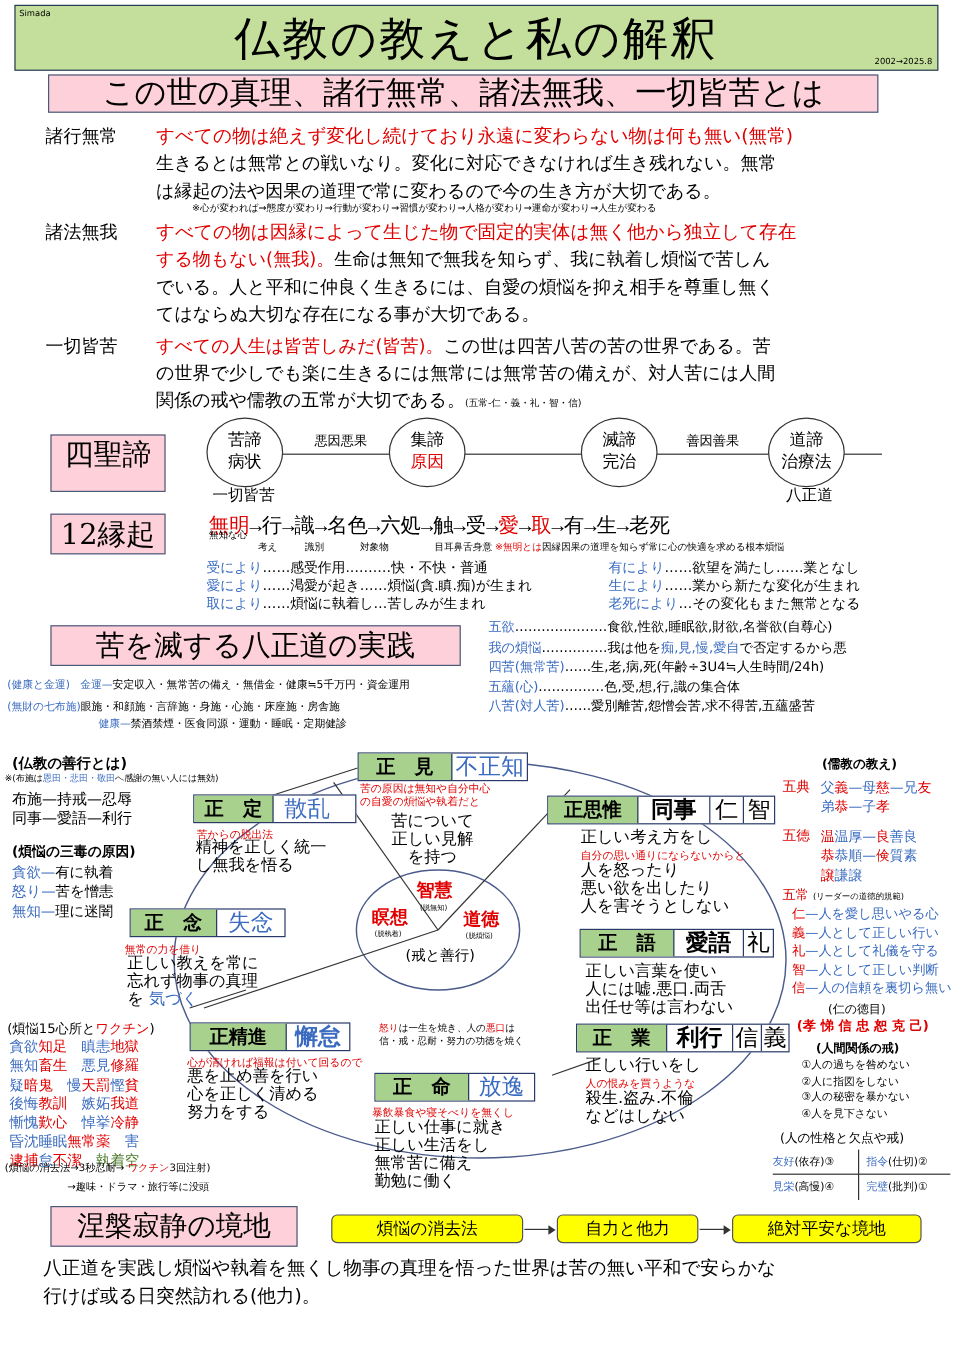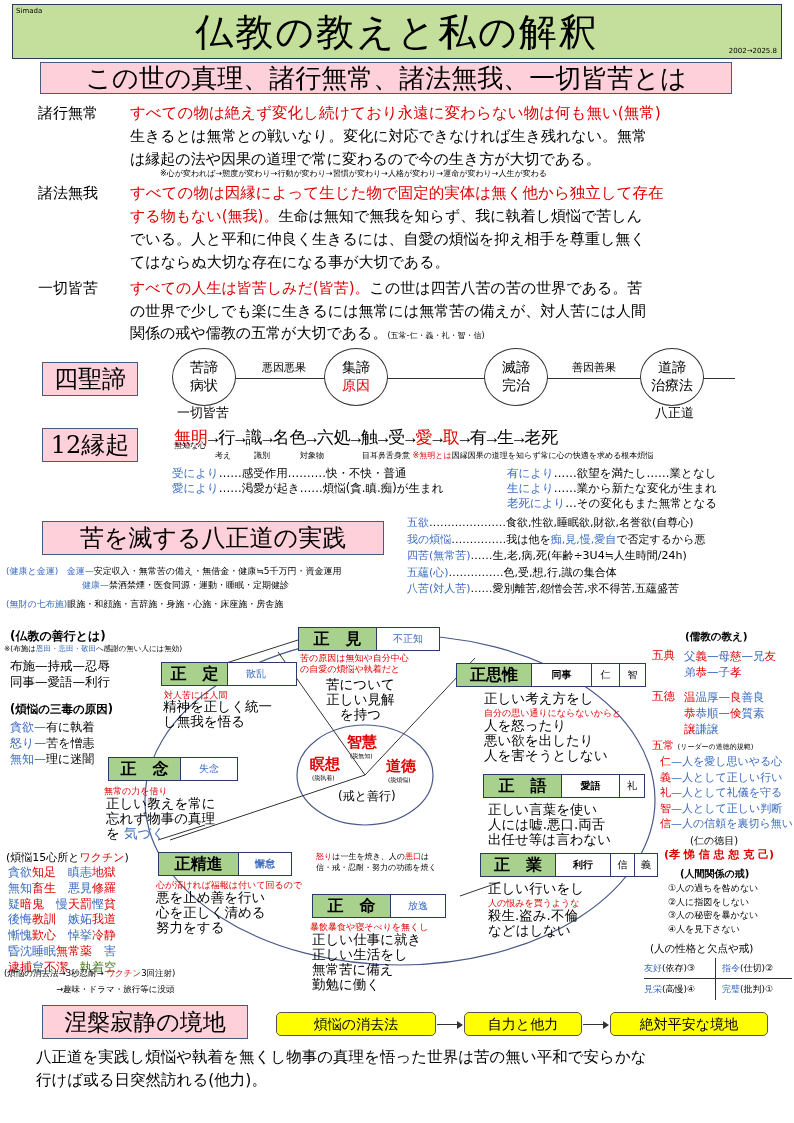--- a/index.html
+++ b/index.html
@@ -15,21 +15,21 @@
 .pinkbox{position:absolute;background:#fdd0da;border:1.5px solid #4a5a7a;font-family:"DejaVu Serif",serif;text-align:center;white-space:nowrap}
 .sec1{left:40px;top:62px;width:692px;height:32px;font-size:26px;line-height:30px}
 .para{position:absolute;font-size:15px;line-height:22px;white-space:nowrap}
 .lbl{position:absolute;font-size:15px;line-height:22px}
 .tiny{font-size:8px;white-space:nowrap}
 .circle{position:absolute;width:64px;height:58px;border:1.3px solid #333;border-radius:50%;text-align:center;font-size:14px;line-height:18px;padding-top:9px;background:#fff}
 .hline{position:absolute;height:1px;background:#333}
 .list-small{position:absolute;font-size:11.5px;line-height:15px;white-space:nowrap}
 .hdrbox{position:absolute;display:flex;border:1.3px solid #2a3a6a;height:24px;background:#fff}
 .hdrbox .g{background:#a9d18e;font-family:"DejaVu Serif",serif;font-weight:bold;font-size:16px;line-height:22px;text-align:center;border-right:1.3px solid #2a3a6a}
-.hdrbox .w{font-size:10px;line-height:22px;text-align:center;border-right:1.3px solid #2a3a6a;font-weight:bold}
+.hdrbox .w{font-size:19px;line-height:22px;text-align:center;border-right:1.3px solid #2a3a6a;font-weight:bold}
 .hdrbox .w:last-child{border-right:none}
 .body-txt{position:absolute;font-size:13.5px;line-height:15px;white-space:nowrap}
 .note-red{position:absolute;color:#e00000;font-size:9px;white-space:nowrap}
 .ybox{position:absolute;background:#ffff00;border:1.3px solid #555;border-radius:5px;text-align:center;font-size:14px;line-height:22px;height:24px}
 .arrow{position:absolute;height:1.3px;background:#333}
 .arrow::after{content:"";position:absolute;right:-2px;top:-3.5px;border-left:6px solid #333;border-top:4px solid transparent;border-bottom:4px solid transparent}
 </style>
 </head>
 <body>
 
@@ -55,21 +55,21 @@
 <div class="para" style="left:130px;top:228px">でいる。人と平和に仲良く生きるには、自愛の煩悩を抑え相手を尊重し無く</div>
 <div class="para" style="left:130px;top:251px">てはならぬ大切な存在になる事が大切である。</div>
 
 <div class="lbl" style="left:38px;top:277px">一切皆苦</div>
 <div class="para" style="left:130px;top:277px">
   <span class="red">すべての人生は皆苦しみだ(皆苦)。</span><span>この世は四苦八苦の苦の世界である。苦</span>
 </div>
 <div class="para" style="left:130px;top:300px">の世界で少しでも楽に生きるには無常には無常苦の備えが、対人苦には人間</div>
 <div class="para" style="left:130px;top:322px"><span>関係の戒や儒教の五常が大切である。</span><span style="font-size:8px">(五常-仁・義・礼・智・信)</span></div>
 
-<div class="pinkbox" style="left:42px;top:362px;width:96px;height:34px;font-size:24px;line-height:32px">四聖諦</div>
+<div class="pinkbox" style="left:42px;top:362px;width:96px;height:48px;font-size:24px;line-height:32px">四聖諦</div>
 <div class="hline" style="left:235px;top:378px;width:500px"></div>
 <div class="abs" style="left:262px;top:360px;font-size:11px">悪因悪果</div>
 <div class="abs" style="left:572px;top:360px;font-size:11px">善因善果</div>
 <div class="circle" style="left:172px;top:348px">
     <div>苦諦</div>
     <div>病状</div>
   </div>
 <div class="circle" style="left:324px;top:348px">
     <div>集諦</div>
     <div class="red">原因</div>
@@ -91,32 +91,33 @@
 </div>
 <div class="abs tiny" style="left:174px;top:440px">無知な心</div>
 <div class="abs tiny" style="left:215px;top:450px">考え</div>
 <div class="abs tiny" style="left:254px;top:450px">識別</div>
 <div class="abs tiny" style="left:300px;top:450px">対象物</div>
 <div class="abs tiny" style="left:362px;top:450px;white-space:nowrap"><span>目耳鼻舌身意</span> <span class="red">※無明とは</span><span>因縁因果の道理を知らず常に心の快適を求める根本煩悩</span></div>
 
 <div class="list-small" style="left:172px;top:466px">
   <div><span class="blue">受により</span><span>……感受作用.………快・不快・普通</span></div>
   <div><span class="blue">愛により</span><span>……渇愛が起き……煩悩(貪.瞋.痴)が生まれ</span></div>
+  <div><span class="blue">取により</span><span>……煩悩に執着し…苦しみが生まれ</span></div>
 </div>
 <div class="list-small" style="left:507px;top:466px">
   <div><span class="blue">有により</span><span>……欲望を満たし……業となし</span></div>
   <div><span class="blue">生により</span><span>……業から新たな変化が生まれ</span></div>
   <div><span class="blue">老死により</span><span>…その変化もまた無常となる</span></div>
 </div>
 
 <div class="pinkbox" style="left:42px;top:521px;width:342px;height:34px;font-size:24px;line-height:32px">苦を滅する八正道の実践</div>
 <div class="abs" style="left:6px;top:564px;font-size:9px;white-space:nowrap;line-height:14px">
   <div><span class="blue">(健康と金運)</span>&nbsp;&nbsp;&nbsp;<span class="blue">金運—</span><span>安定収入・無常苦の備え・無借金・健康≒5千万円・資金運用</span></div>
+  <div style="margin-top:5px"><span class="blue">(無財の七布施)</span><span>眼施・和顔施・言辞施・身施・心施・床座施・房舎施</span></div>
   <div style="padding-left:76px"><span class="blue">健康—</span><span>禁酒禁煙・医食同源・運動・睡眠・定期健診</span></div>
-  <div style="margin-top:5px"><span class="blue">(無財の七布施)</span><span>眼施・和顔施・言辞施・身施・心施・床座施・房舎施</span></div>
 </div>
 <div class="abs" style="left:407px;top:515px;font-size:11px;line-height:16.5px;white-space:nowrap">
   <div><span class="blue">五欲</span><span>…………………食欲,性欲,睡眠欲,財欲,名誉欲(自尊心)</span></div>
   <div><span class="blue">我の煩悩</span><span>……………我は他を</span><span class="blue">痴,見,慢,愛自</span><span>で否定するから悪</span></div>
   <div><span class="blue">四苦(無常苦)</span><span>……生,老,病,死(年齢÷3U4≒人生時間/24h)</span></div>
   <div><span class="blue">五蘊(心)</span><span>……………色,受,想,行,識の集合体</span></div>
   <div><span class="blue">八苦(対人苦)</span><span>……愛別離苦,怨憎会苦,求不得苦,五蘊盛苦</span></div>
 </div>
 
 <svg class="abs" style="left:0;top:0" width="794" height="1123">
@@ -167,21 +168,21 @@
 <div class="body-txt" style="left:326px;top:677px;text-align:center">
     <div>苦について</div>
     <div>正しい見解</div>
     <div>を持つ</div>
   </div>
 
 <div class="hdrbox" style="left:161px;top:662px;width:136px">
   <div class="g" style="width:66px">正　定</div>
     <div class="w blue" style="width:56px;font-weight:normal">散乱</div>
 </div>
-<div class="note-red" style="left:164px;top:689px">対人苦には人間</div>
+<div class="note-red" style="left:164px;top:689px">苦からの脱出法</div>
 <div class="body-txt" style="left:163px;top:699px">
     <div>精神を正しく統一</div>
     <div>し無我を悟る</div>
   </div>
 
 <div class="hdrbox" style="left:456px;top:663px;width:190px">
   <div class="g" style="width:75px">正思惟</div>
     <div class="w" style="width:60px">同事</div>
     <div class="w" style="width:28px;font-weight:normal">仁</div>
     <div class="w" style="width:25px;font-weight:normal">智</div>

